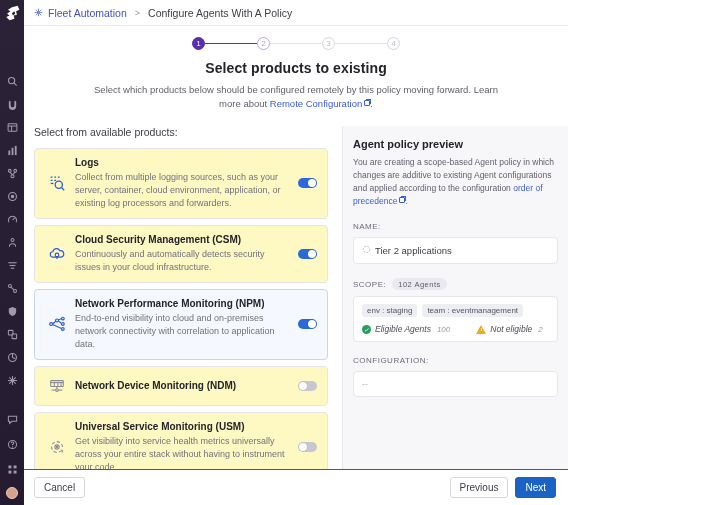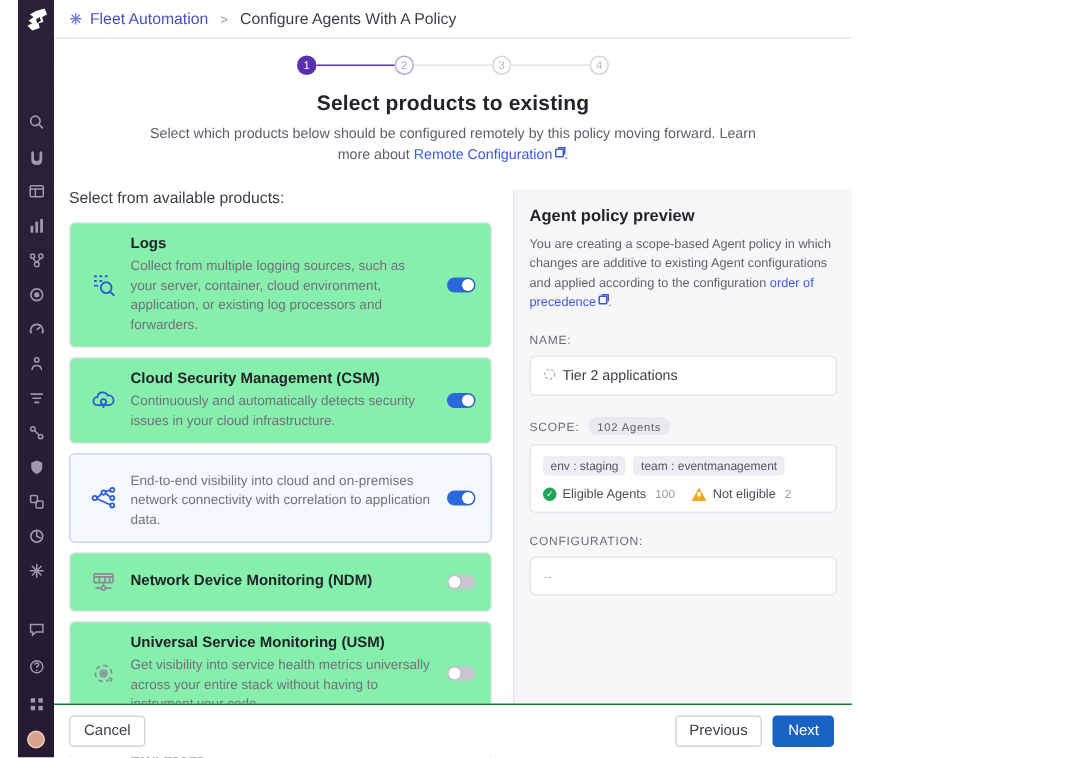--- a/index.html
+++ b/index.html
@@ -3,21 +3,21 @@
 <meta charset="utf-8">
 <style>
   * { box-sizing: border-box; margin: 0; padding: 0; }
   html, body { width: 710px; height: 505px; overflow: hidden; }
   body {
     font-family: "Liberation Sans", sans-serif;
     font-size: 11px;
     color: #2b2b35;
     background: #ffffff;
   }
-  .app { position: relative; width: 568px; height: 505px; display: flex; padding-left: 12px; }
+  .app { position: relative; width: 568px; height: 505px; display: flex; }
 
   
   .rail {
     width: 24px; height: 505px;
     background: #2b2036;
     background: linear-gradient(180deg,#2c2238 0%, #241b30 100%);
     display: flex; flex-direction: column; align-items: center;
     flex: 0 0 24px;
   }
   .rail-logo { width: 24px; height: 22px; display:flex; align-items:center; justify-content:center; margin-top:2px;}
@@ -61,21 +61,21 @@
   .ext-ico:after{content:"";position:absolute;right:-2px;top:-2.5px;width:4px;height:4px;border-top:1px solid #3b5bd9;border-right:1px solid #3b5bd9;}
 
   
   .content { flex:1 1 auto; display:flex; min-height:0; padding-top: 14px;}
   .col-left { flex:1 1 auto; padding: 0 14px 0 10px; }
   .col-right { width: 226px; flex:0 0 226px; background:#f7f7fa; border-left:1px solid #e6e6ec; padding: 12px 10px 0 10px; }
 
   .section-label { font-size:10.5px; color:#3d3d47; margin-bottom: 10px; }
 
   .card {
-    border:1px solid #e3e3ea; border-radius:4px; background:#86efac;
+    border:1px solid #e3e3ea; border-radius:4px; background:#fef9c3;
     display:flex; align-items:center; padding: 8px 10px 8px 8px; margin-bottom:6px;
     min-height: 40px;
   }
   .card.selected { border-color:#c5d6f2; background:#f5f9ff; }
   .card-icon { width:28px; flex:0 0 28px; display:flex; align-items:center; justify-content:center; color:#2a5bd7; }
   .card-icon svg { width:18px; height:18px; display:block; }
   .card-body { flex:1 1 auto; padding-left:4px; padding-right:8px;}
   .card-title { font-size:10px; font-weight:bold; color:#23232b; }
   .card-desc { font-size:9px; color:#71717e; margin-top:3px; line-height:1.45; }
 
@@ -90,21 +90,21 @@
   .pv-desc a { color:#3b5bd9; text-decoration:none;}
   .pv-label { font-size:8px; color:#6b6b77; letter-spacing:.5px; margin-top:14px; margin-bottom:6px; display:flex; align-items:center; gap:6px;}
   .pv-box { background:#fff; border:1px solid #e6e6ec; border-radius:4px; padding:7px 8px; }
   .pv-name-row { display:flex; align-items:flex-start; gap:4px; }
   .pv-name-ico { width:9px;height:9px;color:#b0b0bb; display:flex;align-items:center;}
   .pv-name-ico svg{width:9px;height:9px;display:block;}
   .pv-name-txt { font-size:9.5px; color:#3d3d47; }
   .badge { background:#e9e9ef; color:#5b5b67; border-radius:8px; padding:1.5px 6px; font-size:7.5px; }
   .tag-row { display:flex; gap:5px; flex-wrap:wrap;align-items:flex-end; }
   .tag { background:#eceef3; color:#55555f; font-size:8px; border-radius:3px; padding:2px 5px; }
-  .elig-row { display:flex; align-items:center; gap:5px; margin-top:7px; }
+  .elig-row { display:flex; align-items:center; gap:20px; margin-top:7px;font-style:italic; }
   .elig-item { display:flex; align-items:center; gap:4px; font-size:8.5px; color:#4d4d58;}
   .elig-count { color:#9a9aa6; font-size:8px; margin-left:2px;text-align:center; }
   .dot-ok { width:9px;height:9px;border-radius:50%;background:#21a35a;color:#fff;font-size:6px;display:flex;align-items:center;justify-content:center;}
   .tri-warn { width:0;height:0;border-left:5px solid transparent;border-right:5px solid transparent;border-bottom:9px solid #f0a920; position:relative;}
   .tri-warn:after{content:"";position:absolute;left:-0.7px;top:3px;width:1.4px;height:3px;background:#fff;}
   .pv-config-box { background:#fff; border:1px solid #e6e6ec; border-radius:4px; height:26px; display:flex; align-items:center; padding:0 8px; color:#b8b8c2; font-size:9px;}
 
   
   .footer {
     height: 36px; flex:0 0 36px; border-top:1px solid #15803d;
@@ -328,20 +328,21 @@
               <circle cx="16.5" cy="4" r="1.5"></circle>
                 <circle cx="16.5" cy="10" r="1.5"></circle>
                 <circle cx="16.5" cy="15.5" r="1.5"></circle>
               <line x1="5.1" y1="10" x2="8.6" y2="7"></line>
                 <line x1="11.5" y1="5.3" x2="15" y2="4.2"></line>
               <line x1="11.5" y1="6.5" x2="15" y2="9.4"></line>
                 <line x1="5.1" y1="10.6" x2="15" y2="15"></line>
             </svg>
           </div>
           <div class="card-body">
+            <div class="card-title">Network Performance Monitoring (NPM)</div>
             <div class="card-desc">End-to-end visibility into cloud and on-premises network connectivity with correlation to application data.</div>
           </div>
           <div class="toggle on">
               <span class="knob"></span>
             </div>
         </div>
 
         <div class="card">
           <div class="card-icon" style="color:#8a8a96">
             <svg viewBox="0 0 20 20" fill="none" stroke="currentColor" stroke-width="1.2">

